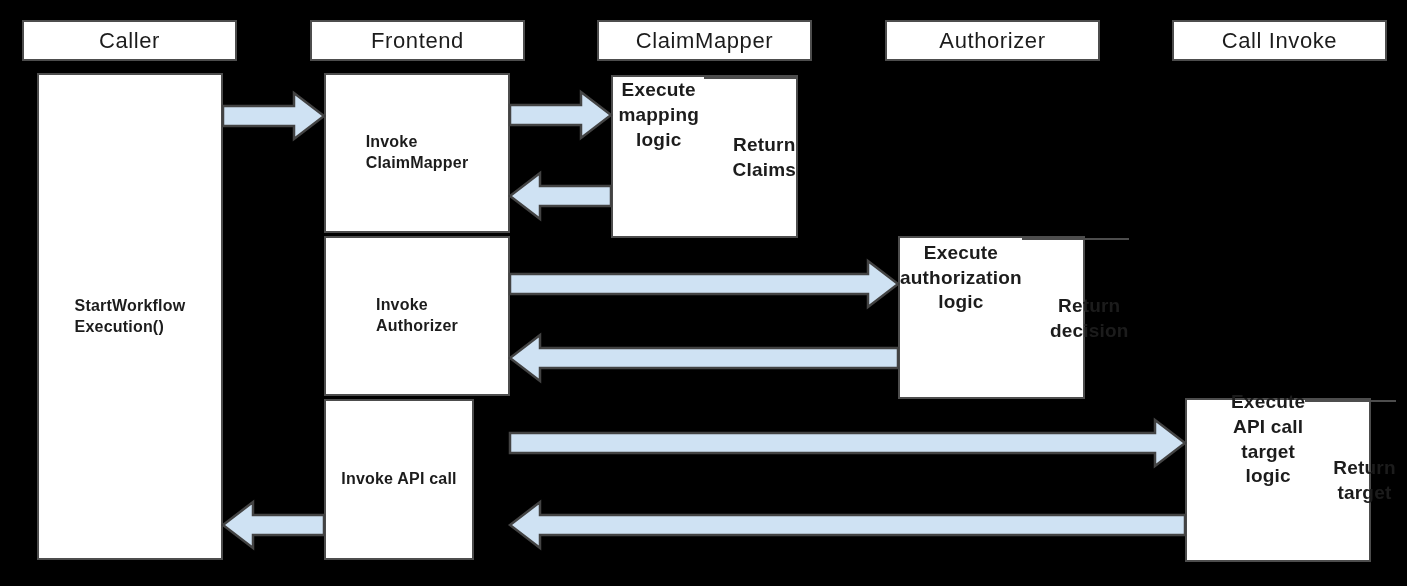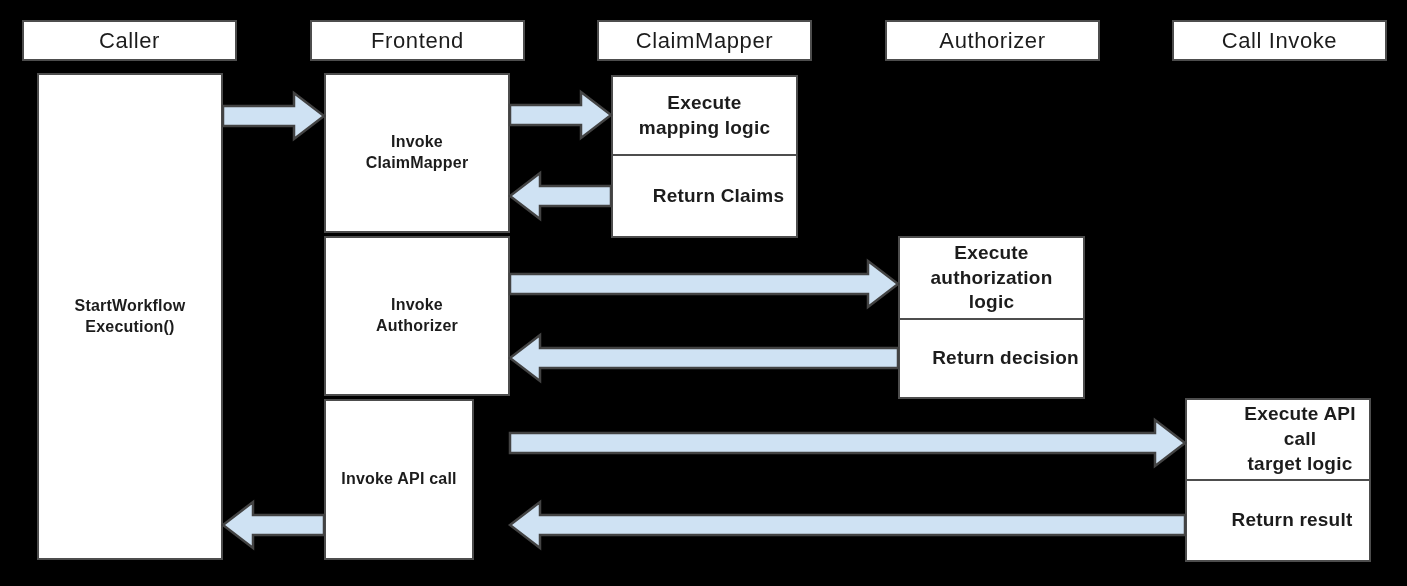--- a/index.html
+++ b/index.html
@@ -12,42 +12,41 @@
     overflow: hidden;
   }
   .box {
     position: absolute;
     background: var(--box-fill, #fff);
     border: 2px solid var(--box-border, #4d4d4d);
     box-sizing: border-box;
     display: flex;
     align-items: center;
     justify-content: center;
-    text-align: center;
     color: var(--text, #1c1c1c);
   }
   .lifeline {
     font-size: 22px;
     font-weight: 400;
     letter-spacing: 0.6px;
   }
   .task {
     font-weight: 700;
     font-size: 16px;
     line-height: 1.3;
     white-space: pre-line;
     letter-spacing: 0.2px;
   }
   .pair {
     position: absolute;
     background: var(--box-fill, #fff);
     border: 2px solid var(--box-border, #4d4d4d);
     box-sizing: border-box;
     display: flex;
-    flex-direction: column;
+    flex-direction: row;
   }
   .pair .cell {
     box-sizing: border-box;
     display: flex;
     align-items: center;
     justify-content: center;
     text-align: center;
     color: var(--text, #1c1c1c);
     font-weight: 700;
     font-size: 19px;
@@ -97,21 +96,21 @@
   <div class="pair" style="left:898px; top:236px; width:187px; height:163px;">
     <div class="cell" style="height:80px;">Execute
 authorization
 logic</div>
     <div class="cell grow">Return decision</div>
   </div>
 
   <div class="pair" style="left:1185px; top:398px; width:186px; height:164px;">
     <div class="cell" style="height:79px;padding-left:44px;">Execute API call
 target logic</div>
-    <div class="cell grow">Return result</div>
+    <div class="cell grow">Return target</div>
   </div>
 
   <svg class="arrows" width="1407" height="586" viewBox="0 0 1407 586">
     <polygon class="arrow" points="223,106 294,106 294,93 324,116 294,139 294,126 223,126"></polygon>
     <polygon class="arrow" points="510,105 581,105 581,92 611,115 581,138 581,125 510,125"></polygon>
     <polygon class="arrow" points="611,186 540,186 540,173 510,196 540,219 540,206 611,206"></polygon>
     <polygon class="arrow" points="510,274 868,274 868,261 898,284 868,307 868,294 510,294"></polygon>
     <polygon class="arrow" points="898,348 540,348 540,335 510,358 540,381 540,368 898,368"></polygon>
     <polygon class="arrow" points="510,433 1155,433 1155,420 1185,443 1155,466 1155,453 510,453"></polygon>
     <polygon class="arrow" points="1185,515 540,515 540,502 510,525 540,548 540,535 1185,535"></polygon>

